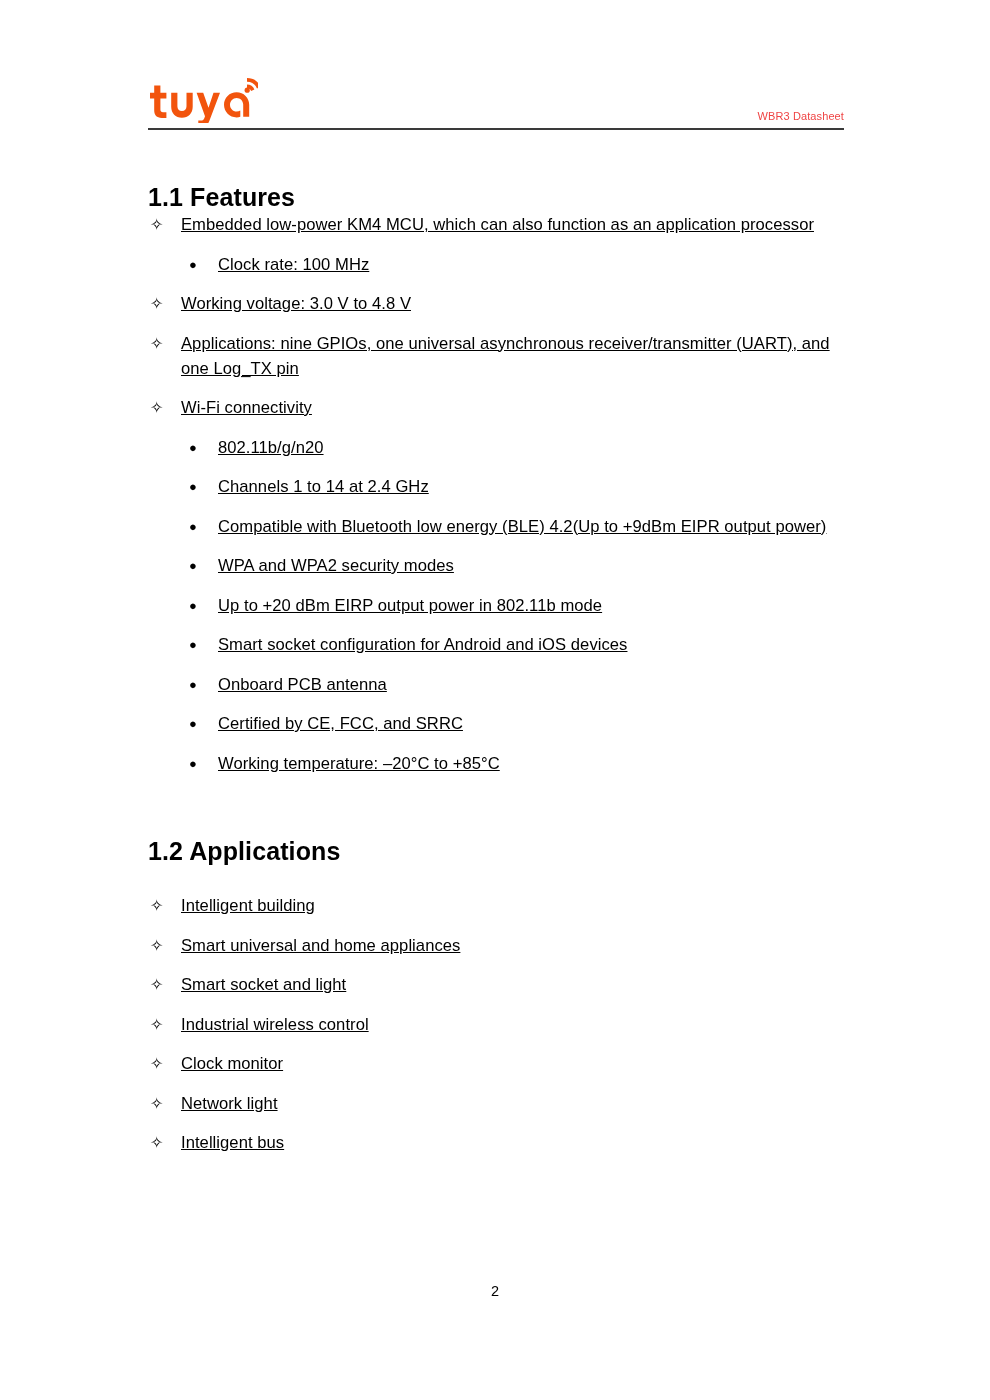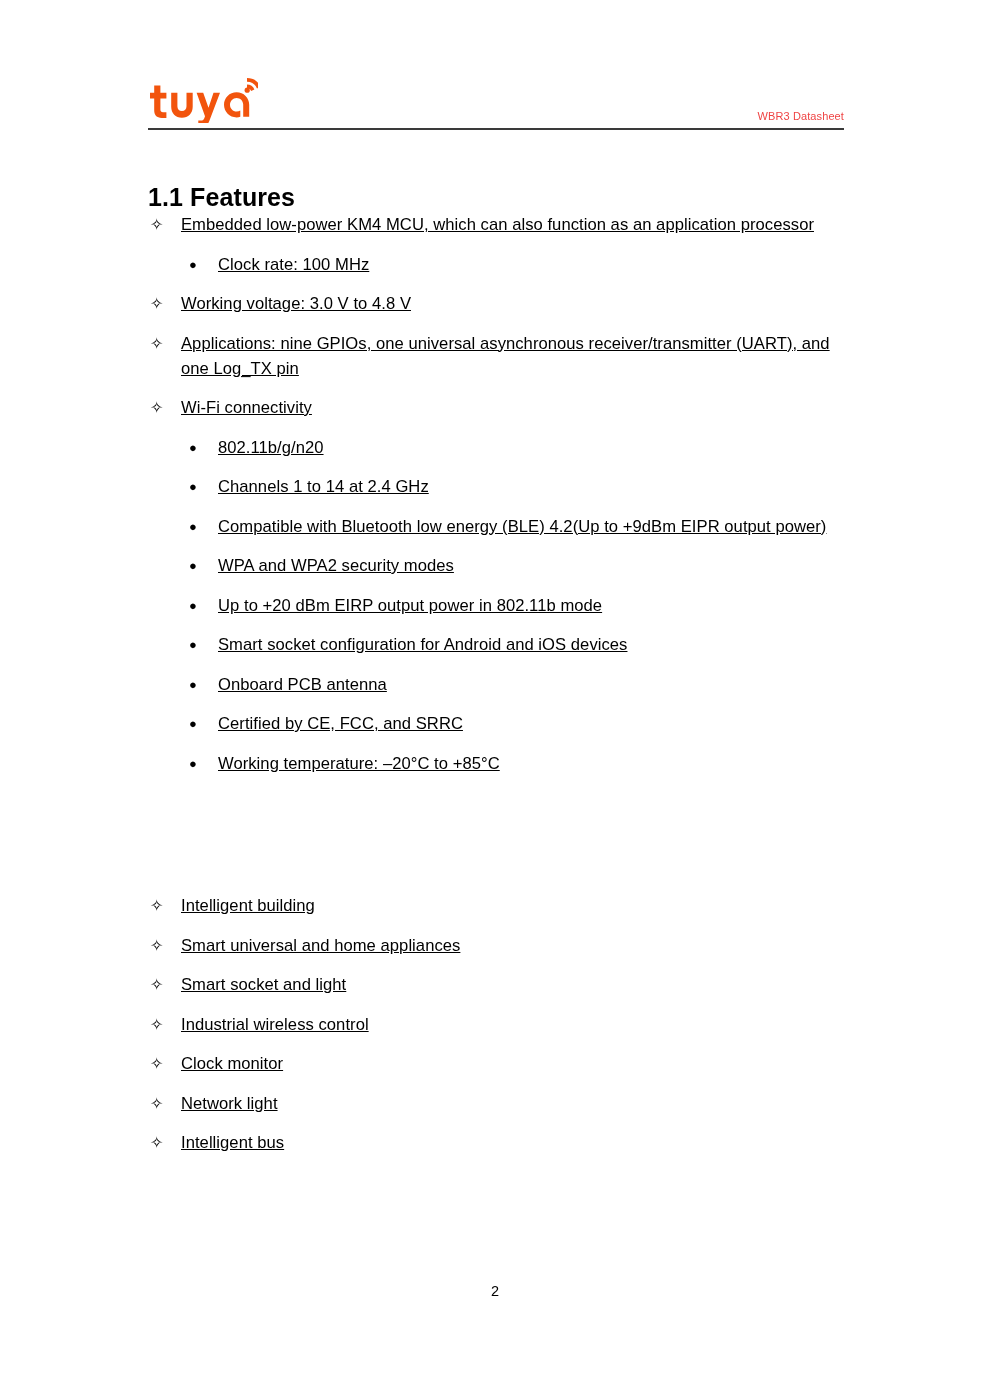--- a/index.html
+++ b/index.html
@@ -222,20 +222,21 @@
       <span class="txt">Certified by CE, FCC, and SRRC</span>
     </div>
 
     <div class="li lvl2">
       <span class="marker">●</span>
       <span class="txt">Working temperature: –20°C to +85°C</span>
     </div>
 
   </div>
 
+  <div class="section-heading" id="heading-applications">1.2 Applications</div>
 
   <div class="list" id="applications-list">
 
     <div class="li lvl1">
       <span class="marker">✧</span>
       <span class="txt">Intelligent building</span>
     </div>
 
     <div class="li lvl1">
       <span class="marker">✧</span>

